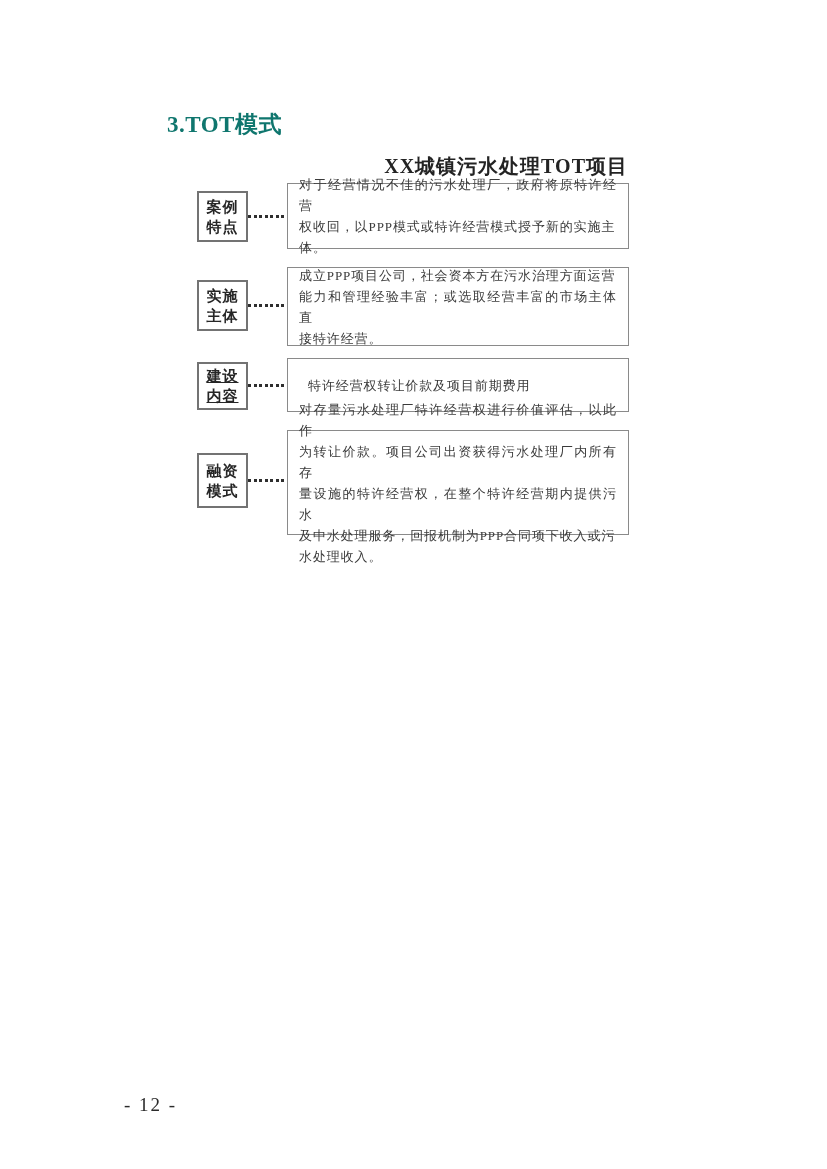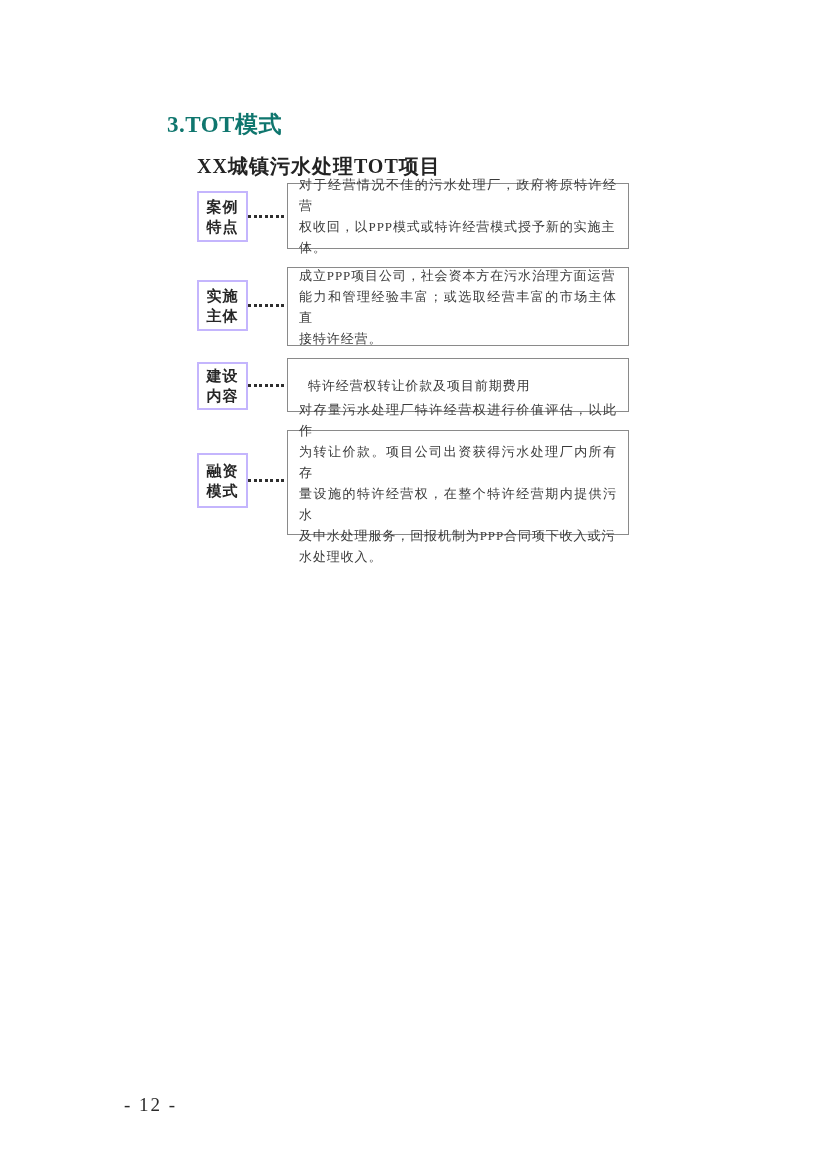--- a/index.html
+++ b/index.html
@@ -21,31 +21,31 @@
     left: 167px; top: 109px;
     font-size: 23px;
     font-weight: bold;
     color: #0f766e;
     letter-spacing: 0.5px;
   }
   .diagram-title {
     position: absolute;
     left: 197px; top: 153px;
     width: 431px;
-    text-align: left;
+    text-align: right;
     font-size: 20px;
     font-weight: 600;
     color: #232323;
     letter-spacing: 1px;
   }
   .label-box {
     position: absolute;
     left: 197px;
     width: 51px;
-    border: 2px solid #c4b5fd;
+    border: 2px solid #737373;
     background: #ffffff;
     display: flex;
     align-items: center;
     justify-content: center;
     font-weight: bold;
     font-size: 15px;
     line-height: 20px;
     color: #262626;
     white-space: pre-line;
     letter-spacing: 1px;
@@ -72,21 +72,21 @@
     width: 39px;
     height: 3px;
     background: repeating-linear-gradient(90deg, #2e2e2e 0 3px, transparent 3px 5.5px);
   }
   #label-1 { top: 191px; height: 51px; }
   #content-1 { top: 183px; height: 66px; }
   #connector-1 { top: 215px; }
   #label-2 { top: 280px; height: 51px; }
   #content-2 { top: 267px; height: 79px; }
   #connector-2 { top: 304px; }
-  #label-3 { top: 362px; height: 48px; }
+  #label-3 { top: 362px; height: 48px; text-decoration: underline; }
   #content-3 { top: 358px; height: 54px; padding-left: 20px; }
   #connector-3 { top: 384px; }
   #label-4 { top: 453px; height: 55px; }
   #content-4 { top: 430px; height: 105px; }
   #connector-4 { top: 479px; }
   .page-number {
     position: absolute;
     left: 124px; top: 1094px;
     font-size: 19px;
     color: #2b2b2b;

